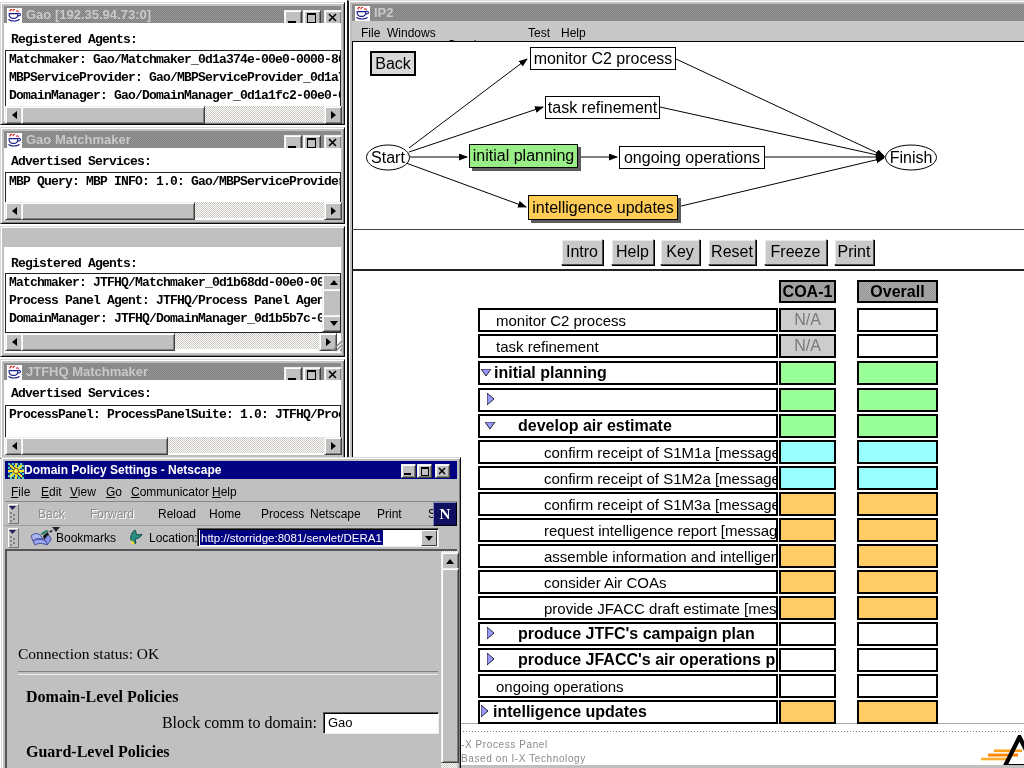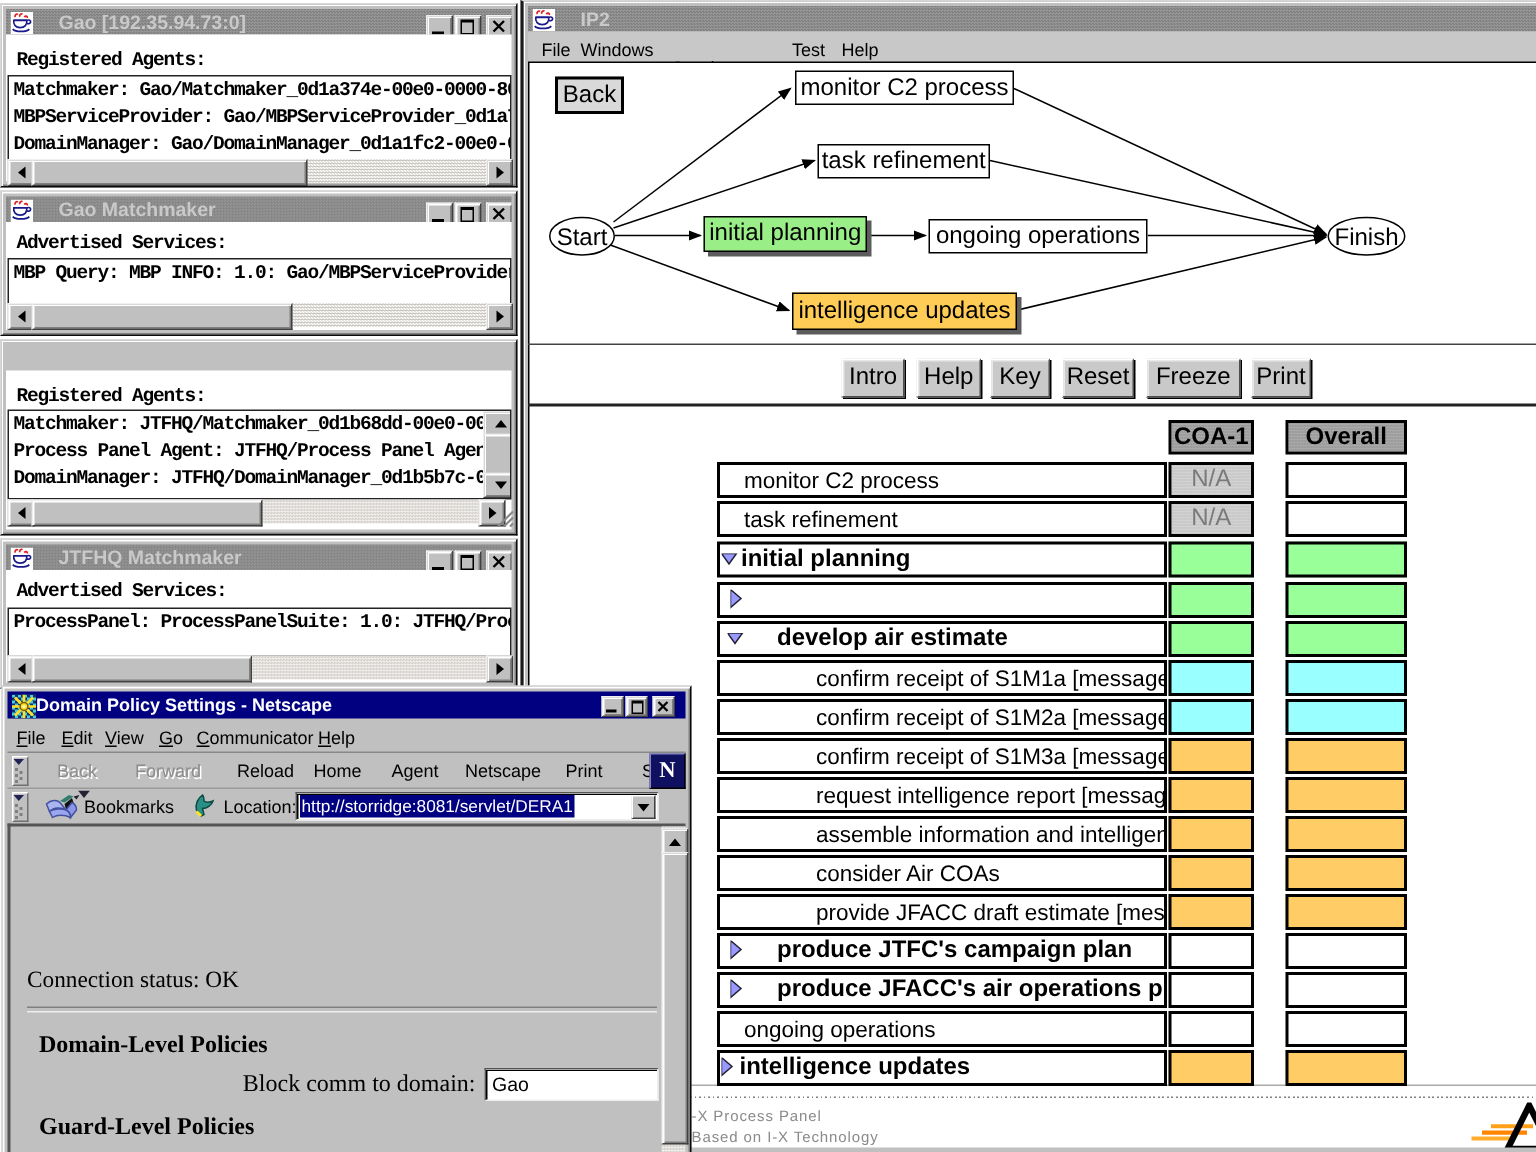--- a/index.html
+++ b/index.html
@@ -1,20 +1,20 @@
 <!DOCTYPE html>
 <html><head><meta charset="utf-8">
 <style>
 html,body{margin:0;padding:0}
 body{width:1024px;height:768px;overflow:hidden;background:#fff;position:relative;font-family:"Liberation Sans",sans-serif}
 .abs{position:absolute}
 
 .w95{position:absolute;background:#c0c0c0;border:1px solid;border-color:#d8d8d8 #0a0a0a #0a0a0a #d8d8d8;box-shadow:inset 1px 1px 0 #fff,inset -1px -1px 0 #808080}
 .tb{position:absolute;left:3px;right:3px;top:3px;height:17px;background:repeating-conic-gradient(#818181 0% 25%,#959595 0% 50%) 0 0/2px 2px;display:flex;align-items:center;overflow:hidden}
-.tb .tt{color:#c9c9c9;font:bold 13px "Liberation Sans",sans-serif;white-space:nowrap;margin-left:17px;letter-spacing:0}
+.tb .tt{color:#c9c9c9;font:bold 13px "Liberation Sans",sans-serif;white-space:nowrap;margin-left:4px;letter-spacing:0}
 .tbb{position:absolute;top:4px;display:flex}
 .wb{width:16px;height:14px;background:#c0c0c0;border:1px solid;border-color:#efefef #404040 #404040 #efefef;box-shadow:inset 1px 1px 0 #fff,inset -1px -1px 0 #808080;position:relative;margin-left:1px}
 .wb.cls{margin-left:3px}
 .gmin{position:absolute;left:3px;bottom:2px;width:8px;height:2px;background:#000}
 .gmax{position:absolute;left:3px;top:2px;width:7px;height:7px;border:1px solid #000;border-top-width:2px}
 
 .sbtn{position:absolute;background:#c0c0c0;border:1px solid;border-color:#efefef #404040 #404040 #efefef;box-shadow:inset 1px 1px 0 #fff,inset -1px -1px 0 #808080;display:flex;align-items:center;justify-content:center}
 .thumb{position:absolute;background:#c0c0c0;border:1px solid;border-color:#efefef #404040 #404040 #efefef;box-shadow:inset 1px 1px 0 #fff,inset -1px -1px 0 #808080}
 .track{position:absolute;background:repeating-conic-gradient(#fff 0% 25%,#cbc7c1 0% 50%) 0 0/2px 2px}
 .tl{width:0;height:0;border:4px solid transparent;border-right:5px solid #000;border-left:none}
@@ -429,21 +429,21 @@
               <rect x="4" y="9" width="2" height="2"></rect>
               <rect x="1" y="11" width="2" height="2"></rect>
               <rect x="4" y="13" width="2" height="2"></rect>
               <rect x="1" y="15" width="2" height="2"></rect>
             </g>
           </svg></div>
     <span class="nstb" style="left:33px;top:5px;color:#8d8d8d;text-shadow:1px 1px 0 #fff;">Back</span>
         <span class="nstb" style="left:85px;top:5px;color:#8d8d8d;text-shadow:1px 1px 0 #fff;">Forward</span>
         <span class="nstb" style="left:153px;top:5px;color:#000;">Reload</span>
         <span class="nstb" style="left:204px;top:5px;color:#000;">Home</span>
-        <span class="nstb" style="left:256px;top:5px;color:#000;">Agent</span>
+        <span class="nstb" style="left:256px;top:5px;color:#000;">Process</span>
         <span class="nstb" style="left:305px;top:5px;color:#000;">Netscape</span>
         <span class="nstb" style="left:372px;top:5px;color:#000;">Print</span>
         <span class="nstb" style="left:423px;top:5px;color:#000;">Sec</span>
     <div class="abs" style="right:0px;top:0px;width:22px;height:22px;background:#101060;border:1px solid;border-color:#8888c0 #000 #000 #8888c0;color:#fff;font:bold 15px 'Liberation Serif';display:flex;align-items:center;justify-content:center">N</div>
   </div>
   <div class="abs" style="left:3px;right:3px;top:68px;height:23px;background:#c0c0c0">
     <div class="grip" style="top:2px;height:18px;background:#c0c0c0"><svg width="7" height="18">
             <path d="M0 0h7L3.5 4z" fill="#225" transform="translate(0,1)"></path>
             <g fill="#808080">
               <rect x="1" y="7" width="2" height="2"></rect>

